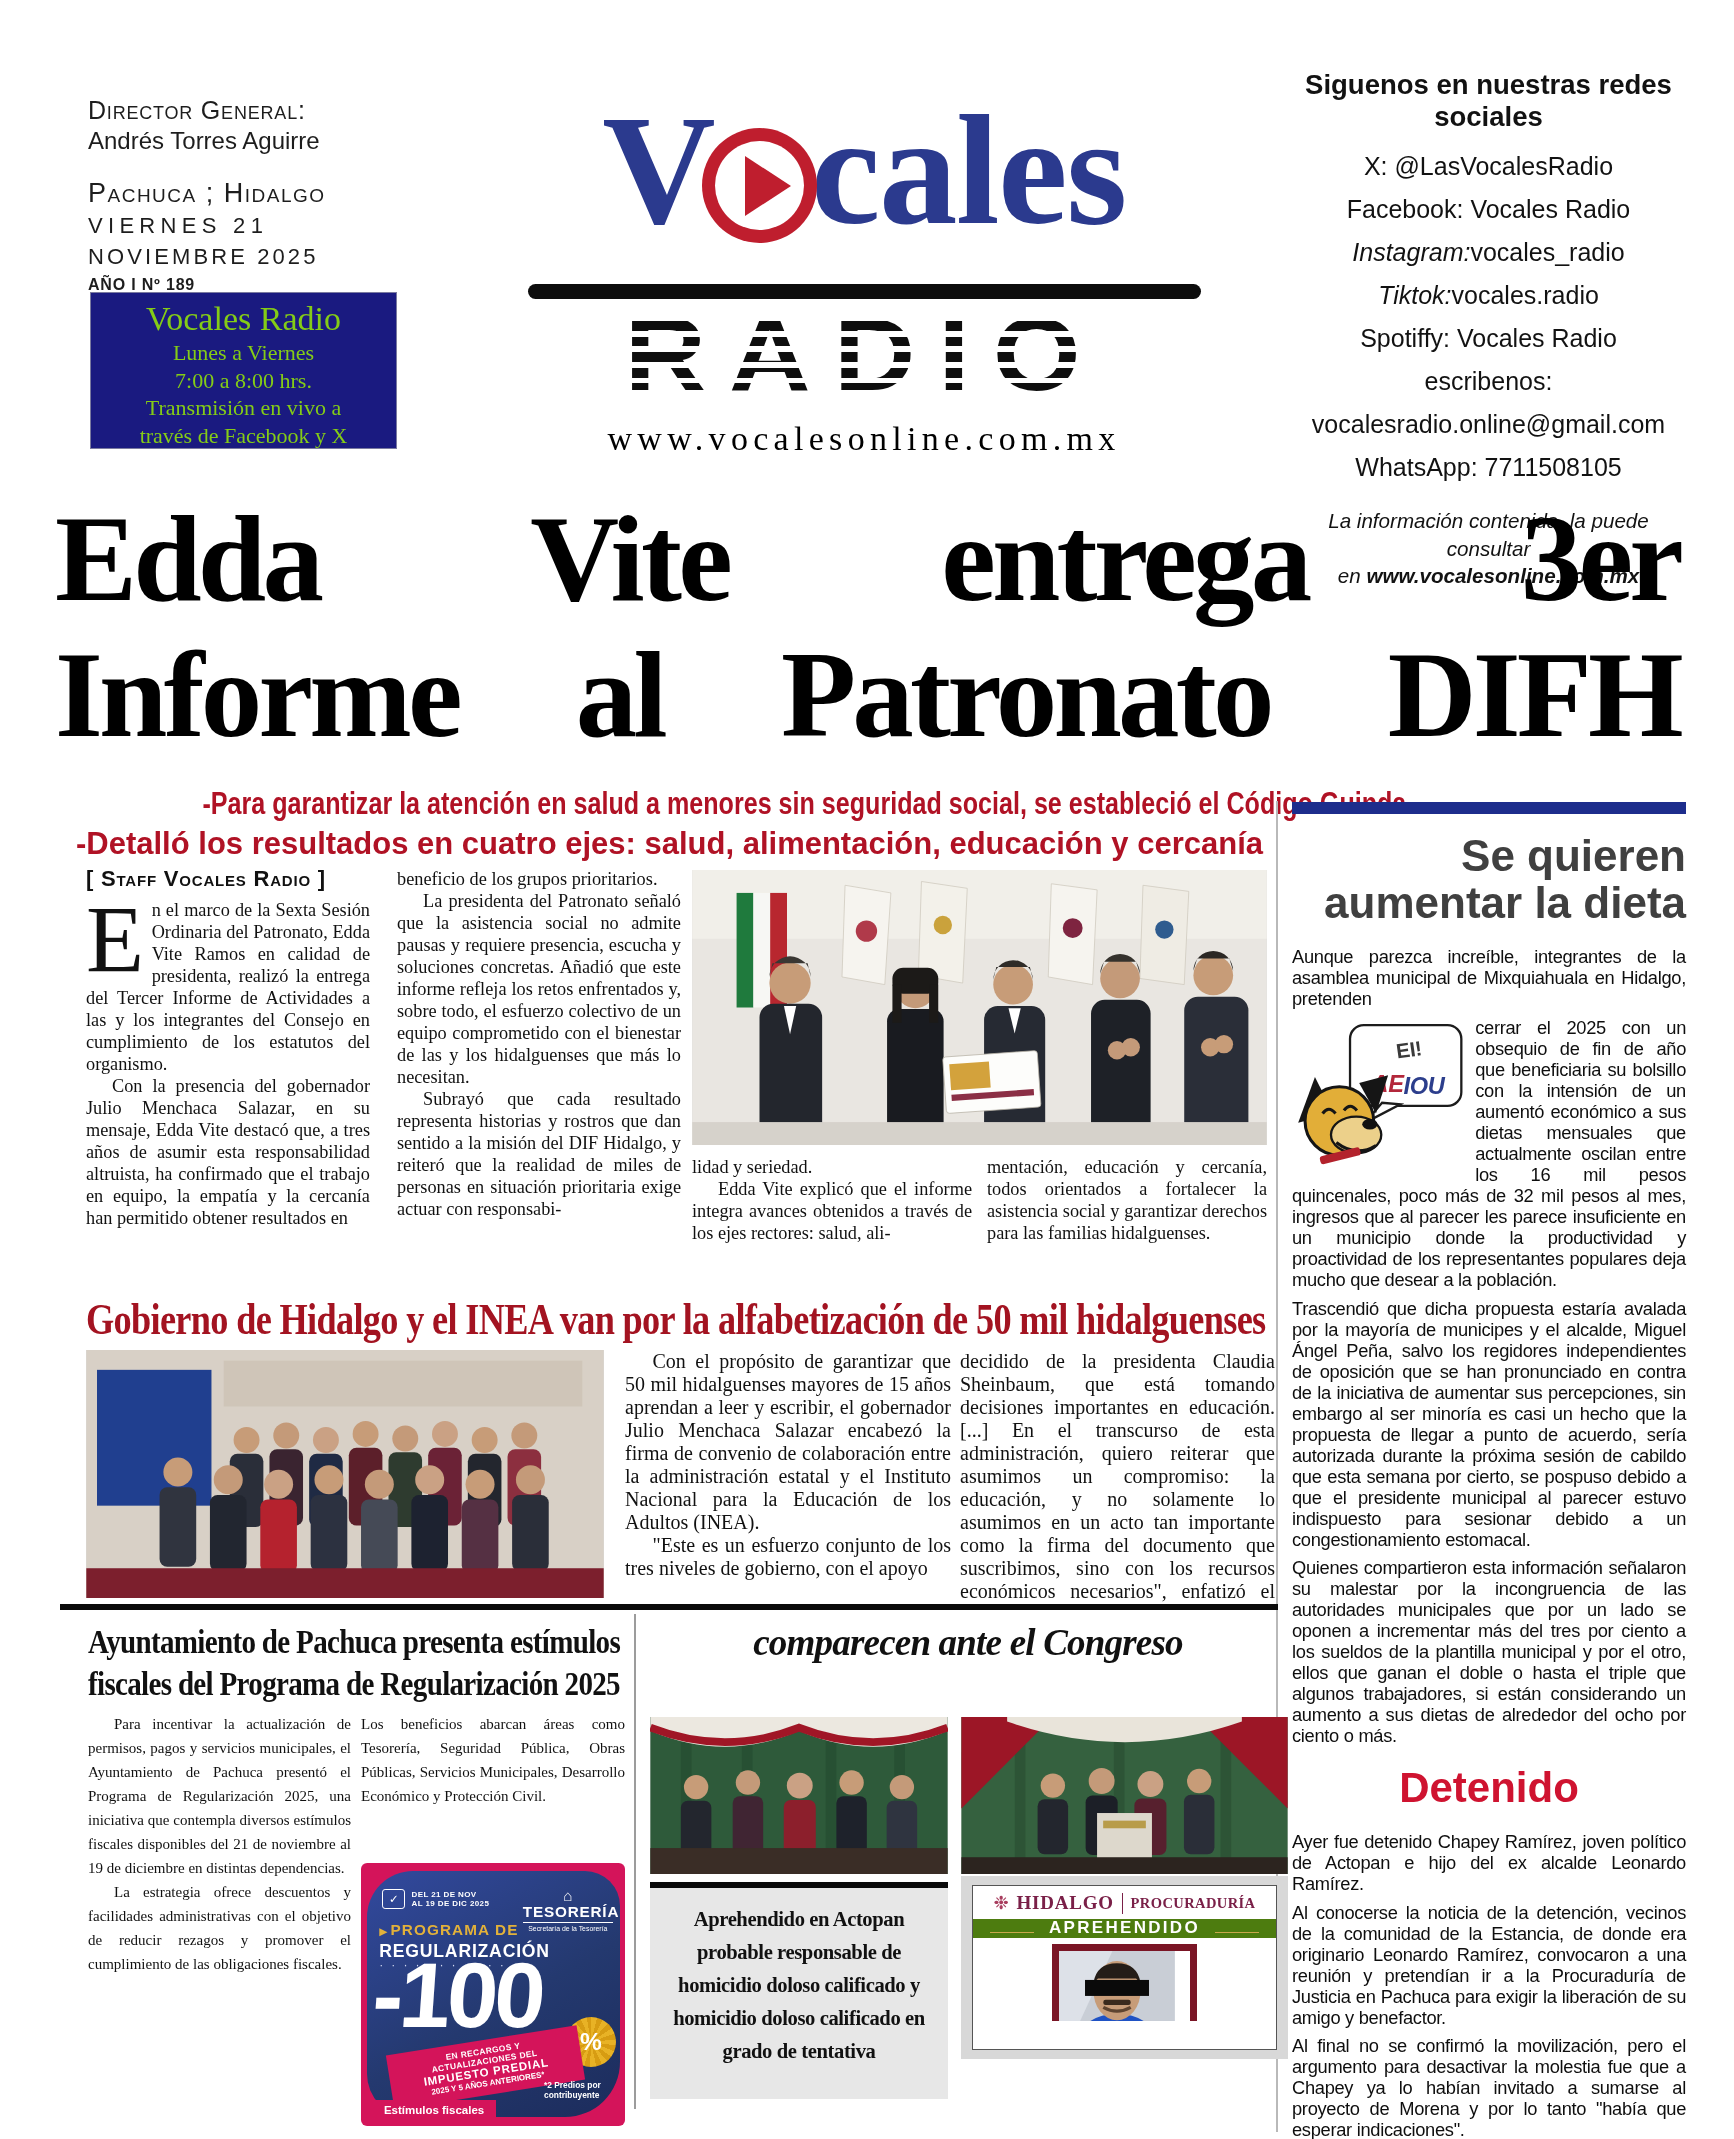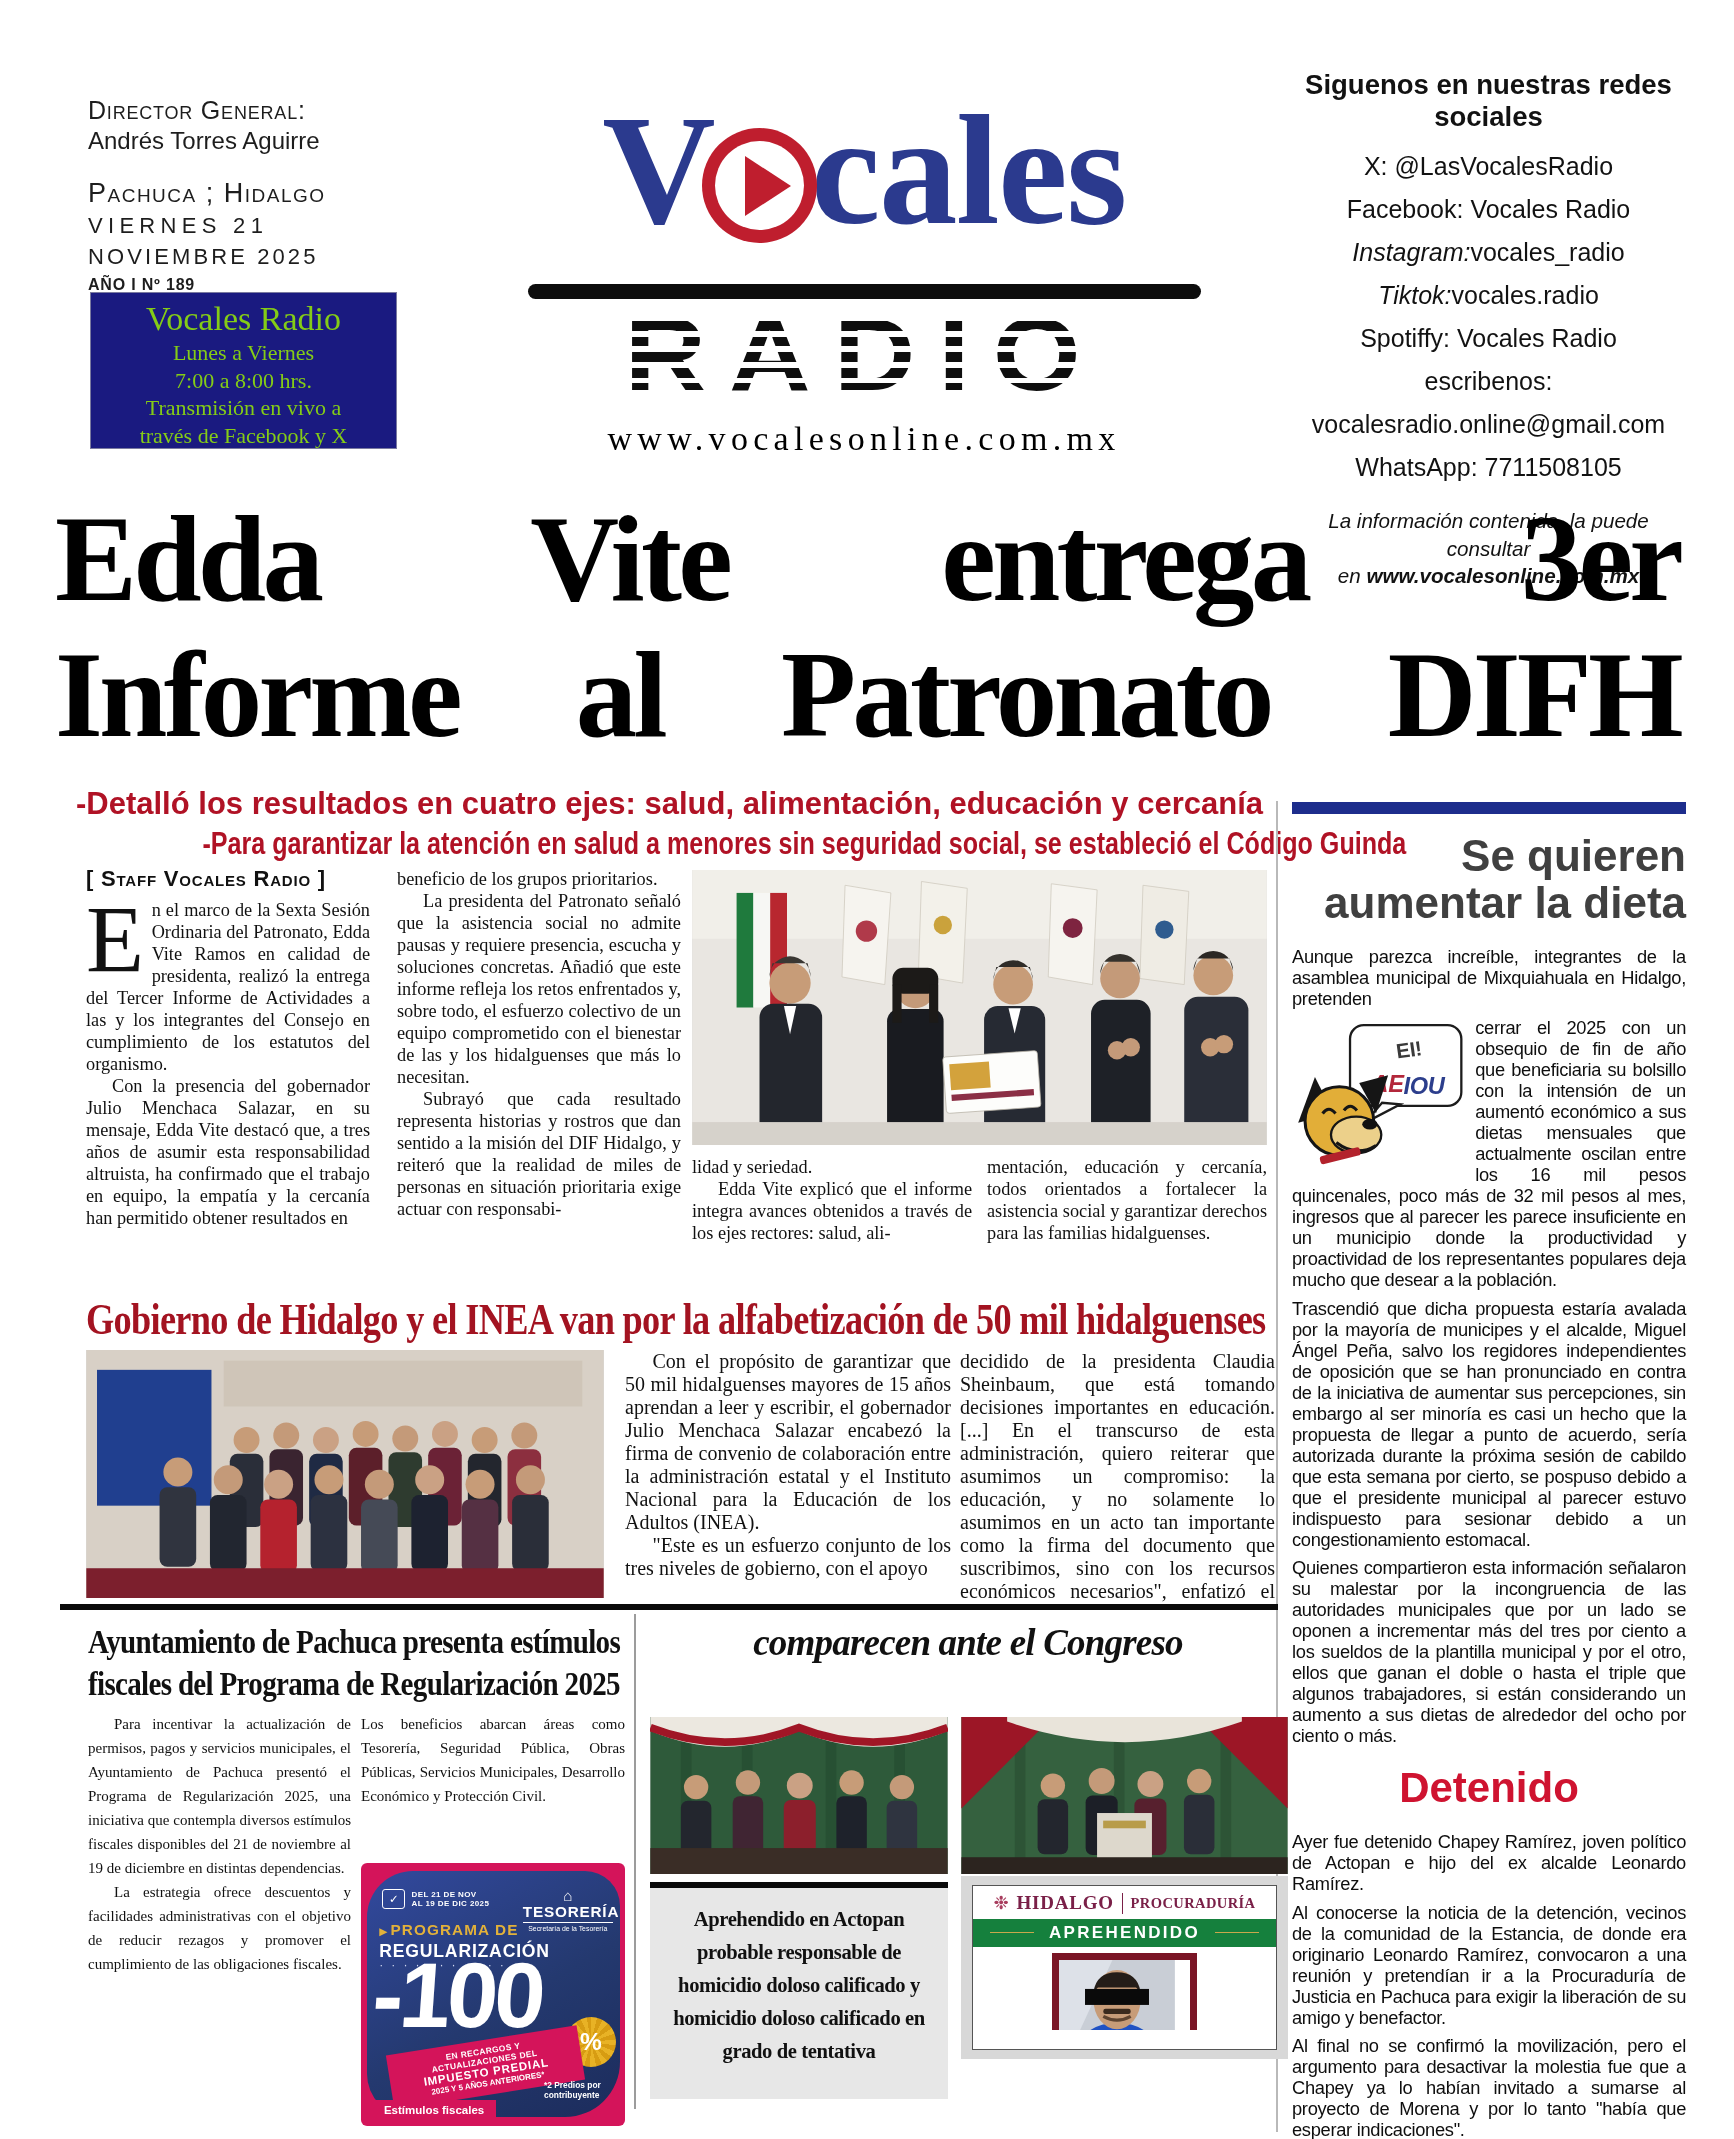--- a/index.html
+++ b/index.html
@@ -131,21 +131,21 @@
   .graybox{left:650px;top:1882px;width:298px;height:217px;background:#e7e7e7;border-top:6.9px solid #0a0a0a;
            box-sizing:border-box;padding:15.3px 7.6px;text-align:center;font-weight:700;font-size:20.6px;line-height:33px;
            letter-spacing:-0.4px;}
   .proc-panel{left:961px;top:1876px;width:327px;height:183px;background:#d8d8d8;}
   .proc-card{position:absolute;inset:9.2px 10.7px;background:#fff;border:1.5px solid #555;overflow:hidden;}
   .proc-logo{margin-top:6.1px;display:flex;justify-content:center;align-items:center;gap:7.6px;color:#7a2048;}
   .proc-glyph{color:#a83d5e;font-size:18.3px;}
   .proc-state{font-weight:700;font-size:19px;letter-spacing:0.8px;}
   .proc-div{width:1.5px;height:21.4px;background:#7a2048;}
   .proc-name{font-weight:700;font-size:14.5px;letter-spacing:0.4px;}
-  .proc-banner{margin-top:4.6px;height:28px;background:#15803d;position:relative;
+  .proc-banner{margin-top:4.6px;height:19px;background:#4d7c0f;position:relative;
                display:flex;align-items:center;justify-content:center;color:#fff;
                font-family:"Liberation Sans",sans-serif;font-weight:700;font-size:17px;letter-spacing:2.3px;}
   .proc-banner::before,.proc-banner::after{content:"";position:absolute;top:13px;width:44px;height:1.5px;background:#c9a84c;}
   .proc-banner::before{left:17px;} .proc-banner::after{right:17px;}
   .mug-wrap{margin:6.1px auto 0;width:131px;border:7.6px solid #7a1525;border-bottom:none;height:70px;overflow:hidden;}
 </style>
 </head>
 <body>
 
 <div class="page">
@@ -188,22 +188,22 @@
       <span>La información contenida,  la puede consultar</span><br>
       <span>en </span><b>www.vocalesonline.com.mx</b>
     </div>
   </div>
 
   <div class="abs headline">
     <div class="hl">Edda Vite entrega 3er</div>
     <div class="hl">Informe al Patronato DIFH</div>
   </div>
   <div class="abs subheads">
+    <span class="sline"><span class="fit-x" style="transform-origin: center top; transform: scaleX(0.809766);">-Para garantizar la atención en salud a menores sin seguridad social, se estableció el Código Guinda</span></span>
     <span class="sline"><span class="fit-x" style="transform-origin: center top; transform: scaleX(1);">-Detalló los resultados en cuatro ejes: salud, alimentación, educación y cercanía</span></span>
-    <span class="sline"><span class="fit-x" style="transform-origin: center top; transform: scaleX(0.809766);">-Para garantizar la atención en salud a menores sin seguridad social, se estableció el Código Guinda</span></span>
   </div>
 
   <div class="lead-col" style="left:86px;top:868px;height:413px;">
     <div class="byline">[ Staff Vocales Radio ]</div>
     <p><span class="dropcap">E</span><span>n el marco de la Sexta Sesión Ordinaria del Patronato, Edda Vite Ramos en calidad de presidenta, realizó la entrega del Tercer Informe de Actividades a las y los integrantes del Consejo en cumplimiento de los estatutos del organismo.</span></p>
     <p class="ind">Con la presencia del gobernador Julio Menchaca Salazar, en su mensaje, Edda Vite destacó que, a tres años de asumir esta responsabilidad altruista, ha confirmado que el trabajo en equipo, la empatía y la cercanía han permitido obtener resultados en</p>
   </div>
   <div class="lead-col" style="left:397px;top:868px;height:413px;">
     <p>beneficio de los grupos prioritarios.</p>
     <p class="ind">La presidenta del Patronato señaló que la asistencia social no admite pausas y requiere presencia, escucha y soluciones concretas. Añadió que este informe refleja los retos enfrentados y, sobre todo, el esfuerzo colectivo de un equipo comprometido con el bienestar de las y los hidalguenses que más lo necesitan.</p>

